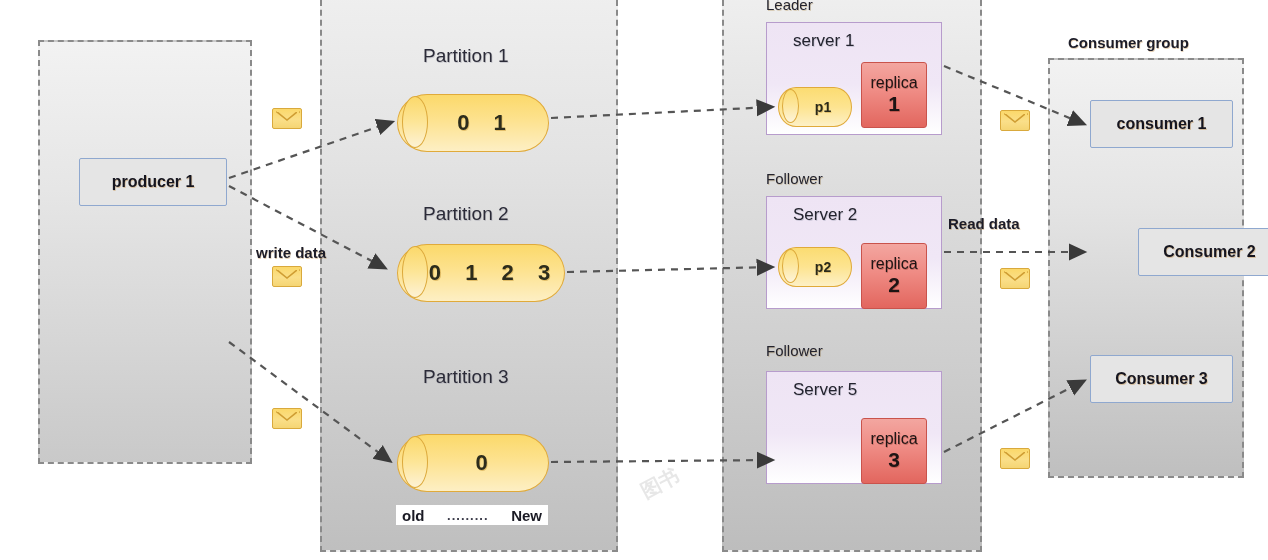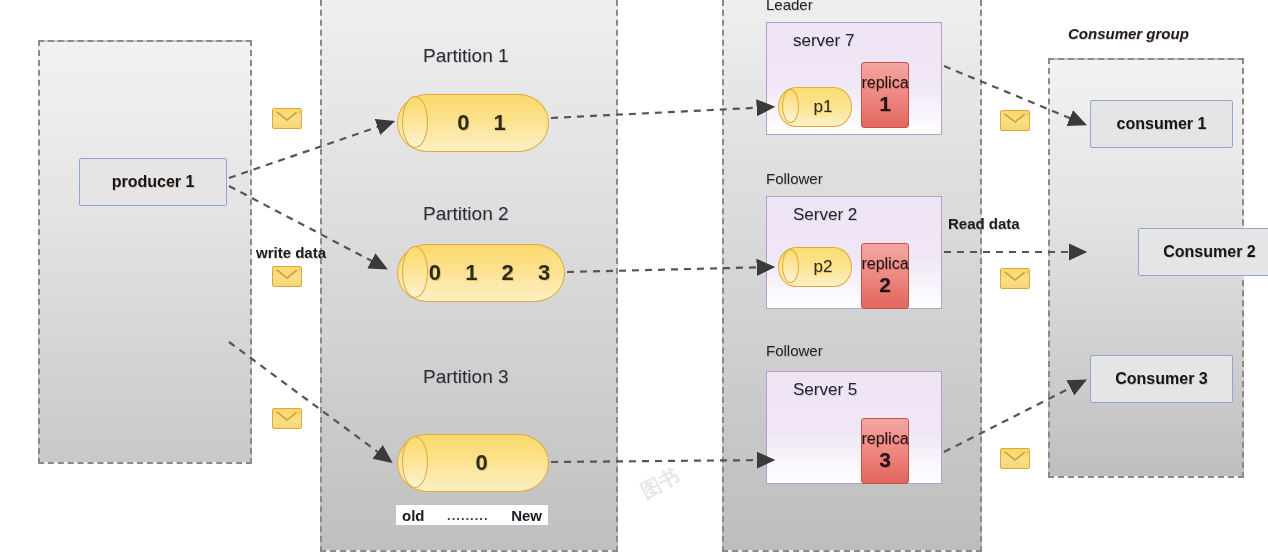--- a/index.html
+++ b/index.html
@@ -131,22 +131,22 @@
     left: 3px; top: 1px;
     width: 17px; height: calc(100% - 4px);
     border: 1.5px solid #dca93c;
     border-radius: 50%;
     background: linear-gradient(to bottom, #fbdc72 0%, #fde79f 50%, #fdf4da 100%);
     box-sizing: border-box;
   }
   .cyl-small-label {
     position: relative;
     z-index: 2;
-    font-size: 17px;
-    font-weight: normal;
+    font-size: 14px;
+    font-weight: bold;
     color: #2a2a1a;
     padding-left: 16px;
     text-shadow: 0.7px 0.7px 0 rgba(190,140,40,0.4);
   }
 
   
   .server-panel {
     position: absolute;
     box-sizing: border-box;
     border: 1.5px solid #b79ccc;
@@ -158,21 +158,21 @@
     font-size: 17px;
     color: #23232e;
     text-shadow: 0.7px 0.7px 0 rgba(170,170,190,0.5);
     white-space: nowrap;
   }
 
   
   .replica-box {
     position: absolute;
     box-sizing: border-box;
-    width: 48px; height: 66px;
+    width: 66px; height: 66px;
     background: linear-gradient(to bottom, #f3a6a0 0%, #ef8b84 45%, #e2665e 100%);
     border: 1.5px solid #c9534c;
     border-radius: 3px;
     display: flex;
     flex-direction: column;
     align-items: center;
     justify-content: center;
     line-height: 1.12;
   }
   .replica-box span {
@@ -303,21 +303,21 @@
   </div>
 
   <div class="scale-bar" style="left:396px; top:505px; width:152px; height:20px;">
     <span>old</span>
     <span class="scale-dots">.........</span>
     <span>New</span>
   </div>
 
   <div class="broker-role" style="left:766px; top:-4px;">Leader</div>
   <div class="server-panel" style="left:766px; top:22px; width:176px; height:113px;">
-    <span class="server-title">server 7</span>
+    <span class="server-title">server 1</span>
   </div>
   <div class="cyl-small" style="left:778px; top:87px;">
     <span class="cyl-small-label">p1</span>
   </div>
   <div class="replica-box" style="left:861px; top:62px;">
     <span>replica</span>
     <span class="rep-num">1</span>
   </div>
 
   <div class="broker-role" style="left:766px; top:170px;">Follower</div>
@@ -352,21 +352,21 @@
     <svg class="env-flap" viewBox="0 0 20 9">
       <polyline points="0,0 10,8 20,0" fill="none" stroke="#cf9d33" stroke-width="1.6"></polyline>
     </svg>
   </div>
   <div class="envelope" style="left:1000px; top:448px;">
     <svg class="env-flap" viewBox="0 0 20 9">
       <polyline points="0,0 10,8 20,0" fill="none" stroke="#cf9d33" stroke-width="1.6"></polyline>
     </svg>
   </div>
 
-  <div class="outer-label" style="left:1068px; top:25px;font-style:italic;">Consumer group</div>
+  <div class="outer-label" style="left:1068px; top:34px;">Consumer group</div>
 
   <div class="node-box" style="left:1090px; top:100px; width:143px; height:48px;">consumer 1</div>
   <div class="node-box" style="left:1090px; top:228px; width:143px; height:48px;margin-left:48px;">Consumer 2</div>
   <div class="node-box" style="left:1090px; top:355px; width:143px; height:48px;">Consumer 3</div>
 
   <svg id="arrows" viewBox="0 0 1268 560">
     <defs>
       <marker id="ah" markerWidth="9" markerHeight="9" refX="7" refY="4.5" orient="auto">
         <path d="M0,0.6 L8.5,4.5 L0,8.4 z" fill="#3a3a3a"></path>
       </marker>

